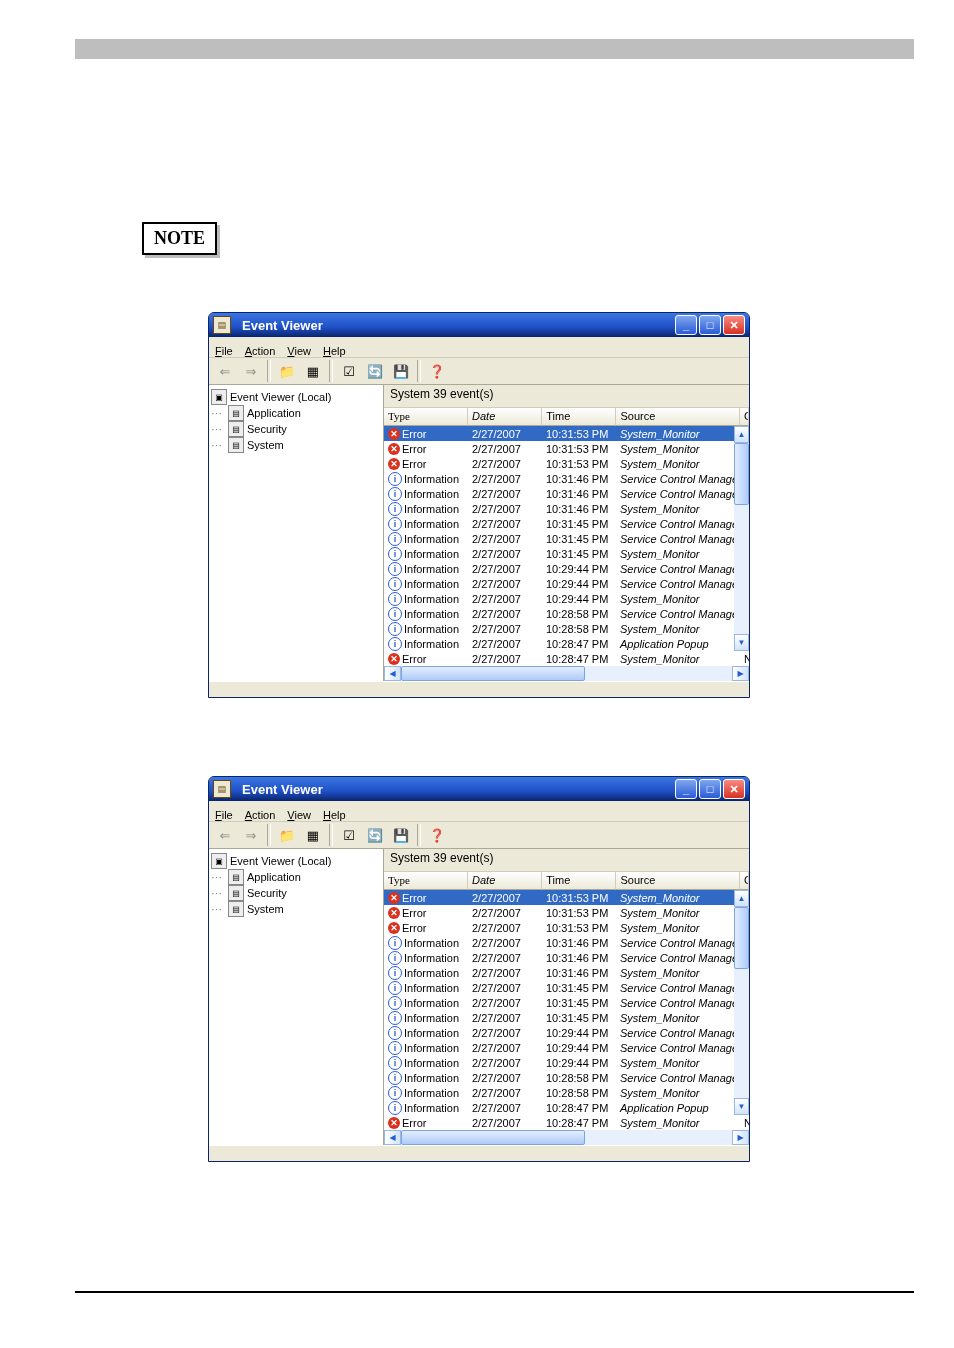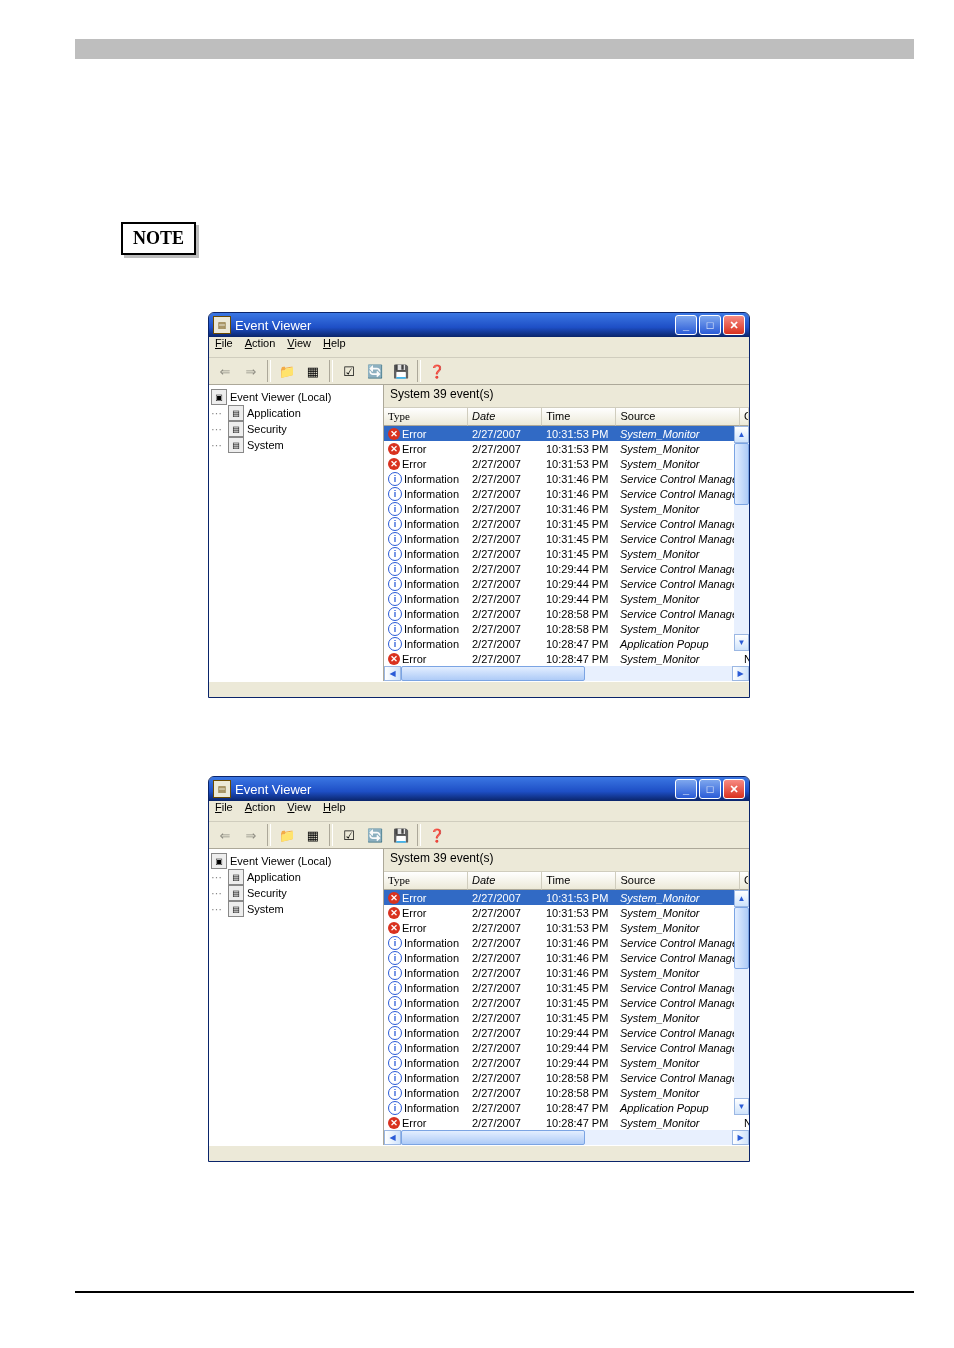--- a/index.html
+++ b/index.html
@@ -1,31 +1,31 @@
 <!DOCTYPE html>
 <html><head>
 <meta charset="utf-8">
 <style>
   html,body{margin:0;padding:0;background:#fff;font-family:Tahoma,Arial,sans-serif;font-size:11px;color:#000;}
   .page{width:954px;height:1348px;position:relative;}
   .topbar{position:absolute;left:75px;top:39px;right:40px;height:20px;background:#BEBEBE;}
-  .note{position:absolute;left:121px;top:222px;border:2px solid #000;padding:4px 10px;font-size:18px;font-family:"Times New Roman",serif;font-weight:bold;box-shadow:3px 3px 0 #bdbdbd;}
+  .note{position:absolute;left:142px;top:222px;border:2px solid #000;padding:4px 10px;font-size:18px;font-family:"Times New Roman",serif;font-weight:bold;box-shadow:3px 3px 0 #bdbdbd;}
   .footline{position:absolute;left:75px;right:40px;bottom:55px;border-top:2px solid #000;}
   .win{position:absolute;left:208px;width:540px;border:1px solid #0A246A;background:#ECE9D8;border-radius:6px 6px 0 0;overflow:hidden;box-shadow:0 0 0 1px #3166C6 inset;}
   .win1{top:312px;height:384px;}
   .win2{top:776px;height:384px;}
   .titlebar{height:24px;background:linear-gradient(to bottom,#3B77E3,#1E4FC6 60%,#0A246A);display:flex;align-items:center;padding:0 4px;border-radius:5px 5px 0 0;}
   .ticon{width:16px;height:16px;background:#ECE9D8;border:1px solid #6b4a00;margin-right:4px;display:flex;align-items:center;justify-content:center;font-size:9px;color:#6b4a00;}
-  .ttitle{color:#fff;font-weight:normal;font-size:13px;}
+  .ttitle{color:#fff;font-weight:bold;font-size:13px;margin-left:7px;}
   .tbtns{margin-left:auto;display:flex;gap:2px;}
   .tbtn{width:20px;height:18px;border:1px solid #fff;border-radius:3px;display:flex;align-items:center;justify-content:center;font-weight:bold;color:#fff;}
   .mini{background:linear-gradient(to bottom,#7ea7ee,#2a5bd7);}
   .maxi{background:linear-gradient(to bottom,#7ea7ee,#2a5bd7);}
   .clos{background:linear-gradient(to bottom,#f78b83,#d9311e);}
-  .menubar{height:20px;background:#ECE9D8;display:flex;align-items:flex-start;padding:0 6px;gap:12px;font-size:11px;border-bottom:1px solid #D0CDBE;}
+  .menubar{height:20px;background:#ECE9D8;display:flex;align-items:flex-end;padding:0 6px;gap:12px;font-size:11px;border-bottom:1px solid #D0CDBE;}
   .menubar span u{text-decoration:underline;}
   .toolbar{height:26px;background:#ECE9D8;display:flex;align-items:center;padding:0 4px;gap:2px;border-bottom:1px solid #ACA899;}
   .tb{width:22px;height:22px;display:flex;align-items:center;justify-content:center;border:1px solid transparent;border-radius:2px;font-size:13px;}
   .tb.dis{opacity:0.4;}
   .sepv{width:2px;height:22px;border-left:1px solid #ACA899;border-right:1px solid #fff;margin:0 2px;}
   .body{display:flex;height:calc(100% - 24px - 20px - 26px - 18px);}
   .tree{width:170px;border-right:1px solid #ACA899;background:#fff;padding:4px 2px;overflow:hidden;}
   .tnode{display:flex;align-items:center;height:16px;gap:3px;white-space:nowrap;}
   .tnode .indent{display:inline-block;width:14px;}
   .tnode .dots{color:#888;}

